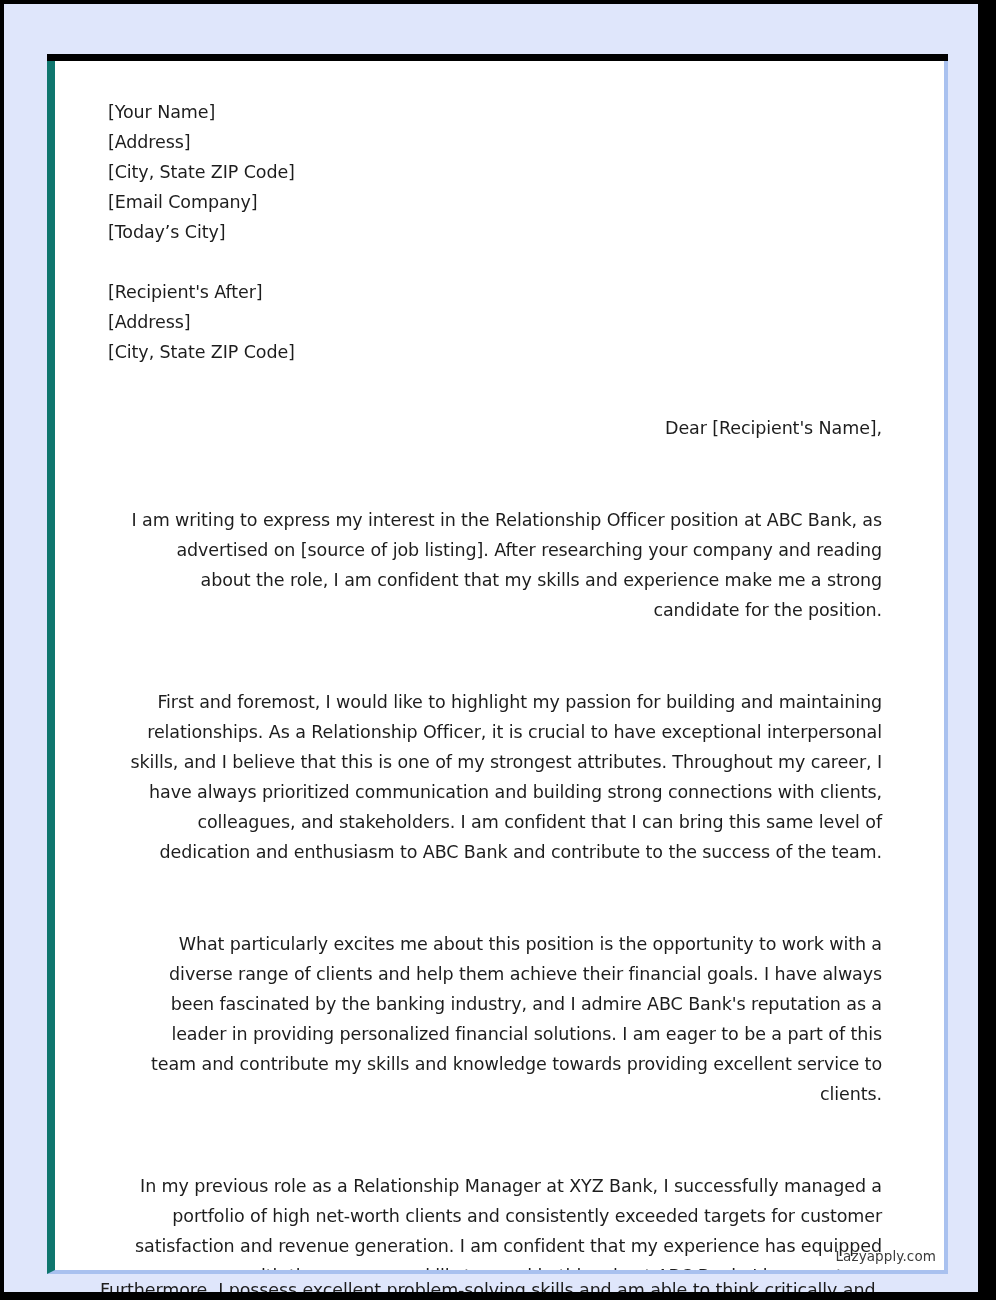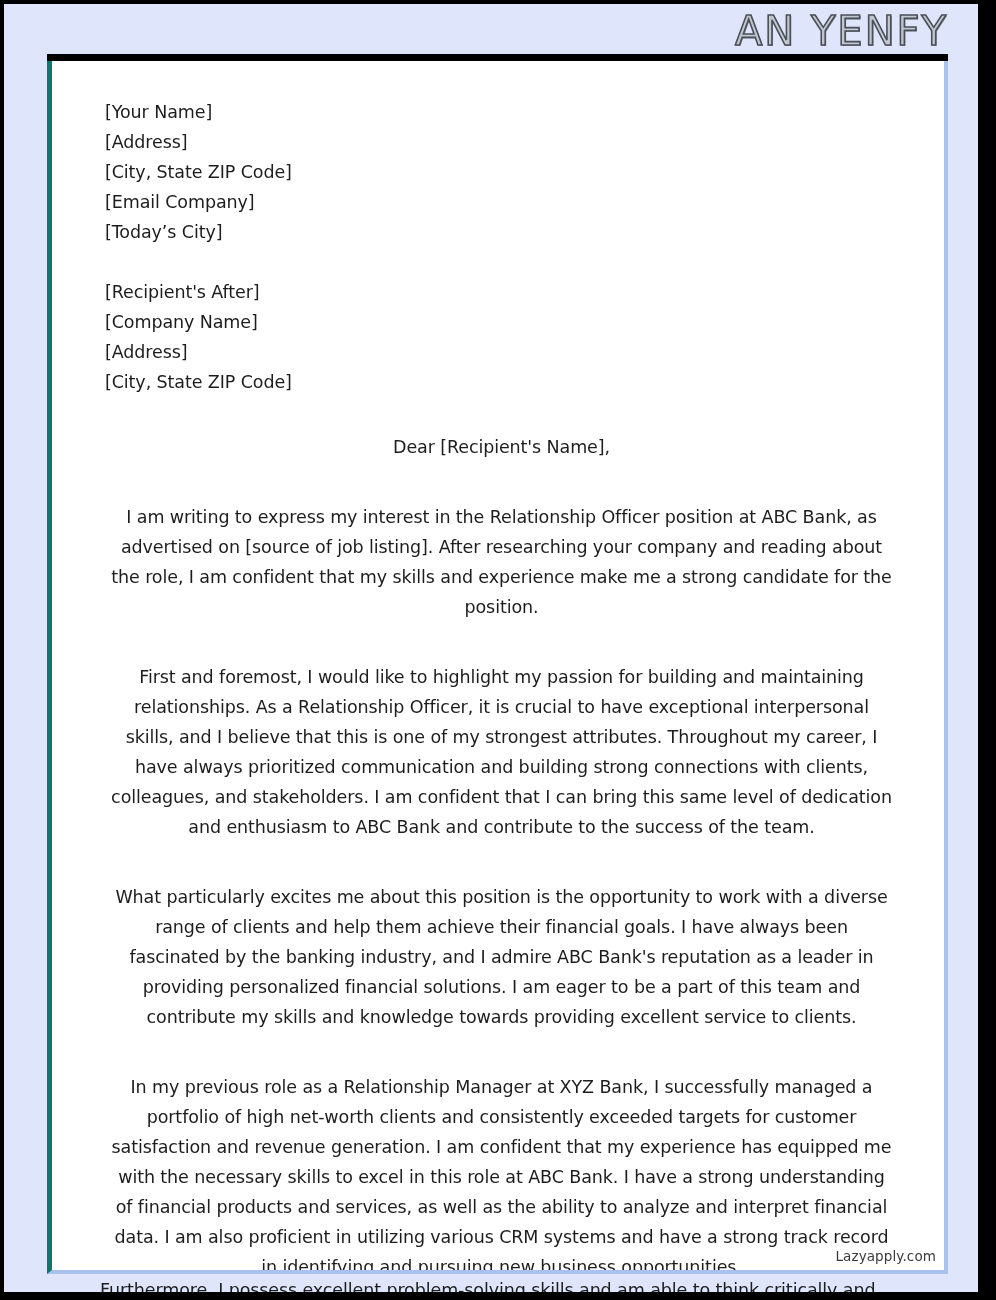--- a/index.html
+++ b/index.html
@@ -68,21 +68,21 @@
     height: 7px;
     background: #000000;
   }
   .sheet {
     position: absolute;
     left: 43px;
     top: 57px;
     width: 901px;
     height: 1213px;
     background: #ffffff;
-    border-left: 5px solid #0f766e;
+    border-left: 8px solid #0f766e;
     border-right: 4px solid #a9c1ef;
     border-bottom: 4px solid #a9c1ef;
     overflow: hidden;
   }
   .sheet-inner {
     position: relative;
     width: 100%;
     height: 100%;
     padding: 36px 46px 0 53px;
   }
@@ -92,22 +92,22 @@
     font-size: 17.5px;
     line-height: 30px;
     color: #1d1d1d;
     letter-spacing: -0.1px;
   }
   .addr-line {
     white-space: nowrap;
   }
   .block-gap { height: 30px; }
   .para {
-    margin: 5px;
-    text-align: center;
+    margin: 16px;
+    text-align: right;
   }
 
   
   .watermark {
     position: absolute;
     right: 8px;
     bottom: 6px;
     font-family: "DejaVu Sans", "Liberation Sans", sans-serif;
     font-size: 13.5px;
     color: #3a3a3a;
@@ -128,42 +128,38 @@
     letter-spacing: -0.1px;
     white-space: nowrap;
   }
 </style>
 </head>
 <body>
 
 <div class="frame">
   <div class="canvas">
 
-    <div class="masthead">
-      <div class="masthead-title">AN YENFY</div>
-    </div>
 
     <div class="sheet-topbar"></div>
 
     <div class="sheet">
       <div class="sheet-inner letter-text">
 
         <div>
           <div class="addr-line">[Your Name]</div>
           <div class="addr-line">[Address]</div>
           <div class="addr-line">[City, State ZIP Code]</div>
           <div class="addr-line">[Email Company]</div>
           <div class="addr-line">[Today’s City]</div>
         </div>
 
         <div class="block-gap"></div>
 
         <div>
           <div class="addr-line">[Recipient's After]</div>
-          <div class="addr-line">[Company Name]</div>
           <div class="addr-line">[Address]</div>
           <div class="addr-line">[City, State ZIP Code]</div>
         </div>
 
         <div class="block-gap"></div>
 
         <p class="para">Dear [Recipient's Name],</p>
 
         <div class="block-gap"></div>
 

